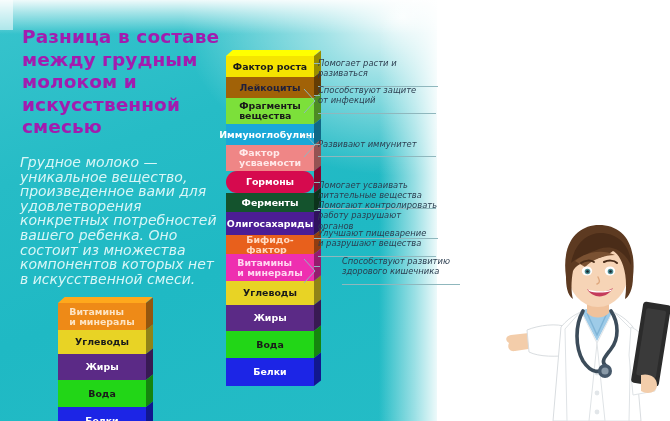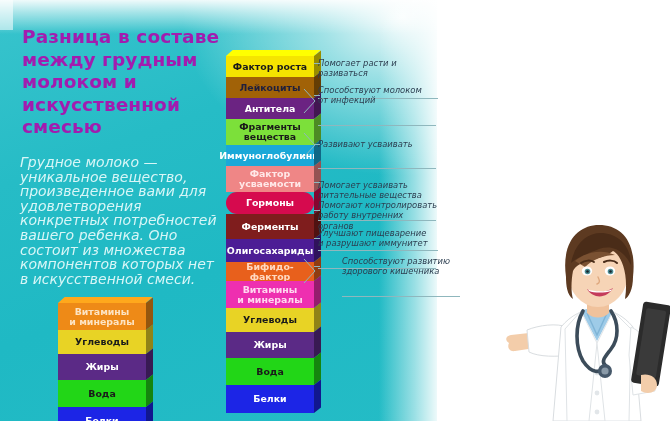--- a/index.html
+++ b/index.html
@@ -40,21 +40,21 @@
   .lede {
     position:absolute; left:20px; top:155px; width:200px;
     color:#d8f6f7; font-style:italic; font-size:14px; line-height:14.6px;
   }
 
   
   .column { position:absolute; }
   .bar {
     position:relative;
     display:flex; align-items:center; justify-content:center;
-    text-align:center;
+    text-align:left;
     font-weight:bold;
     line-height:1.02;
     padding:0 0;
     white-space:pre-line;
   }
   
   .bar::after {
     content:""; position:absolute; top:0; right:-7px; width:7px; height:100%;
     background:inherit; filter:brightness(0.62);
     transform:skewY(-38deg); transform-origin:left top;
@@ -71,21 +71,21 @@
 
   #formula-column { left:58px; top:303px; width:88px; }
   #formula-column .bar { font-size:9.4px; }
 
   
   .anno {
     position:absolute;
     color:#2c3e50; font-style:italic; font-size:8.4px; line-height:10.4px;
     white-space:pre-line;
     border-bottom:1px solid #8fb7bd;
-    padding-bottom:19px;
+    padding-bottom:7px;
     width:120px;
   }
   .connector { position:absolute; }
 
   
   #doctor { position:absolute; left:505px; top:215px; width:165px; height:206px; }
 </style>
 </head>
 <body>
 
@@ -107,28 +107,27 @@
 произведенное вами для
 удовлетворения конкретных
 потребностей вашего ребенка.
 Оно состоит из множества
 компонентов которых нет
 в искусственной смеси.</div>
 
   <div class="column" id="main-column">
       <div class="bar" style="background: rgb(245, 228, 0); color: rgb(26, 26, 26); height: 21px;"><span>Фактор роста</span></div>
       <div class="bar" style="background: #a16207; color: rgb(31, 31, 61); height: 21px;"><span>Лейкоциты</span></div>
-      <div class="bar" style="background: rgb(107, 35, 130); color: rgb(255, 255, 255); height: 21px;"><span>Антитела</span></div>
       <div class="bar" style="background: rgb(124, 224, 58); color: rgb(26, 26, 26); height: 26px;"><span>Фрагменты
 вещества</span></div>
       <div class="bar" style="background: rgb(26, 168, 216); color: rgb(255, 255, 255); height: 21px;"><span>Иммуноглобулины</span></div>
       <div class="bar" style="background: rgb(239, 134, 134); color: rgb(255, 232, 232); height: 26px;"><span>Фактор
 усваемости</span></div>
       <div class="bar" style="background: rgb(214, 10, 78); color: rgb(255, 255, 255); height: 22px; border-radius: 11px;"><span>Гормоны</span></div>
-      <div class="bar" style="background: #7f1d1d; color: rgb(255, 255, 255); height: 25px;"><span>Ферменты</span></div>
+      <div class="bar" style="background: #14532d; color: rgb(255, 255, 255); height: 19px;"><span>Ферменты</span></div>
       <div class="bar" style="background: #4c1d95; color: rgb(255, 255, 255); height: 23px;"><span>Олигосахариды</span></div>
       <div class="bar" style="background: rgb(232, 96, 28); color: rgb(255, 217, 194); height: 19px;"><span>Бифидо-
 фактор</span></div>
       <div class="bar" style="background: rgb(238, 47, 176); color: rgb(255, 215, 240); height: 27px;"><span>Витамины
 и минералы</span></div>
       <div class="bar" style="background: rgb(232, 211, 37); color: rgb(26, 26, 26); height: 24px;"><span>Углеводы</span></div>
       <div class="bar" style="background: rgb(91, 42, 134); color: rgb(255, 255, 255); height: 26px;"><span>Жиры</span></div>
       <div class="bar" style="background: rgb(34, 214, 23); color: rgb(26, 26, 26); height: 27px;"><span>Вода</span></div>
       <div class="bar" style="background: rgb(28, 37, 230); color: rgb(255, 255, 255); height: 28px;"><span>Белки</span></div>
     </div>
@@ -138,39 +137,39 @@
 и минералы</span></div>
       <div class="bar" style="background: rgb(232, 211, 37); color: rgb(26, 26, 26); height: 24px;"><span>Углеводы</span></div>
       <div class="bar" style="background: rgb(91, 42, 134); color: rgb(255, 255, 255); height: 26px;"><span>Жиры</span></div>
       <div class="bar" style="background: rgb(34, 214, 23); color: rgb(26, 26, 26); height: 27px;"><span>Вода</span></div>
       <div class="bar" style="background: rgb(28, 37, 230); color: rgb(255, 255, 255); height: 28px;"><span>Белки</span></div>
     </div>
 
   <div id="anno-layer">
       <div class="anno" style="left: 318px; top: 58px; width: 120px;">Помогает расти и разиваться</div>
       <div class="connector" style="left: 314px; top: 63px; width: 6px; height: 1px; background: rgb(143, 183, 189);"></div>
-      <div class="anno" style="left: 318px; top: 85px; width: 118px;">Способствуют молоком
+      <div class="anno" style="left: 318px; top: 85px; width: 118px;">Способствуют защите
 от инфекций</div>
       <div class="connector" style="left: 314px; top: 95px; width: 6px; height: 1px; background: rgb(143, 183, 189);"></div>
       <svg width="14" height="26" style="position: absolute; left: 303px; top: 88px;">
         <path d="M1 1 L12 13 L1 25" fill="none" stroke="#8fb7bd" stroke-width="1"></path>
       </svg>
-      <div class="anno" style="left: 318px; top: 139px; width: 118px;">Развивают усваивать</div>
+      <div class="anno" style="left: 318px; top: 139px; width: 118px;">Развивают иммунитет</div>
       <div class="connector" style="left: 314px; top: 144px; width: 6px; height: 1px; background: rgb(143, 183, 189);"></div>
       <svg width="14" height="26" style="position: absolute; left: 303px; top: 132px;">
         <path d="M1 1 L12 13 L1 25" fill="none" stroke="#8fb7bd" stroke-width="1"></path>
       </svg>
       <div class="anno" style="left: 318px; top: 172px; width: 118px; margin-top: 8px;">Помогает усваивать
 питательные вещества</div>
       <div class="connector" style="left: 314px; top: 182px; width: 6px; height: 1px; background: rgb(143, 183, 189);"></div>
       <div class="anno" style="left: 318px; top: 200px; width: 120px;">Помогают контролировать
-работу внутренних органов</div>
+работу разрушают органов</div>
       <div class="connector" style="left: 314px; top: 210px; width: 6px; height: 1px; background: rgb(143, 183, 189);"></div>
       <div class="anno" style="left: 318px; top: 228px; width: 118px;">Улучшают пищеварение
-и разрушают иммунитет</div>
+и разрушают вещества</div>
       <div class="connector" style="left: 314px; top: 238px; width: 6px; height: 1px; background: rgb(143, 183, 189);"></div>
       <div class="anno" style="left: 312px; top: 256px; width: 118px; margin-left: 30px;">Способствуют развитию
 здорового кишечника</div>
       <div class="connector" style="left: 314px; top: 266px; width: 6px; height: 1px; background: rgb(143, 183, 189);"></div>
       <svg width="14" height="26" style="position: absolute; left: 303px; top: 258px;">
         <path d="M1 1 L12 13 L1 25" fill="none" stroke="#8fb7bd" stroke-width="1"></path>
       </svg>
     </div>
 
   <svg id="doctor" viewBox="0 0 165 206">

